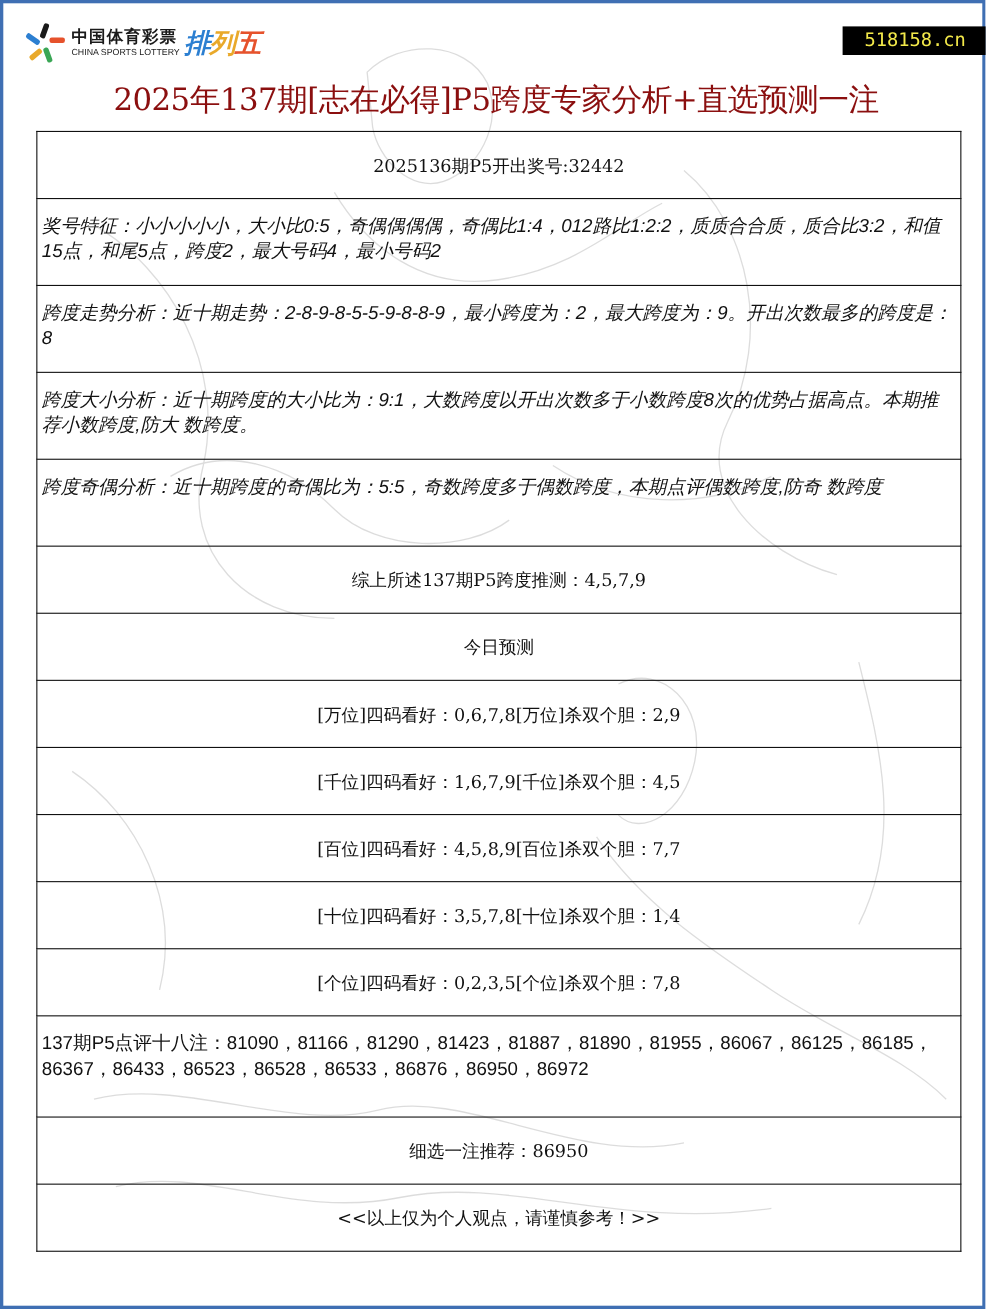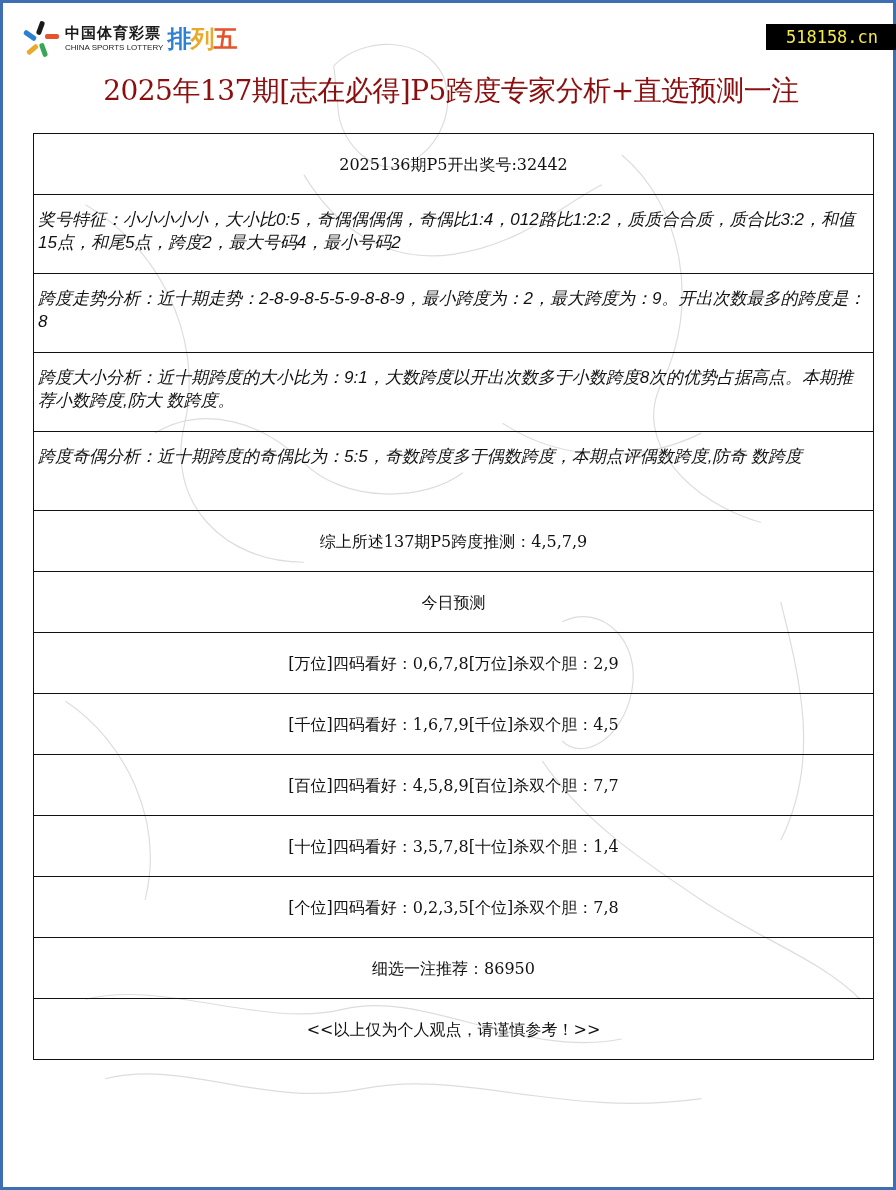--- a/index.html
+++ b/index.html
@@ -67,20 +67,21 @@
     .logo-en {
       font-family: "Liberation Sans", sans-serif;
       font-size: 8px;
       font-weight: normal;
       color: #1a1a1a;
       margin-top: 3px;
     }
     .logo-p5 {
       font-family: "DejaVu Sans", sans-serif;
       font-weight: bold;
+      font-style: italic;
       font-size: 24px;
       margin-left: 4px;
       letter-spacing: -1px;
       text-align: right;
     }
     .logo-p5 .c1 { color: #2c7fd1; }
     .logo-p5 .c2 { color: #e9a92a; }
     .logo-p5 .c3 { color: #e6522c; }
 
     .site-badge {
@@ -101,21 +102,21 @@
       text-align: center;
       color: #8b0f0f;
       font-family: "DejaVu Serif", "Liberation Serif", serif;
       font-size: 28px;
       line-height: 44px;
       white-space: nowrap;
       letter-spacing: -0.5px;
     }
     .content-table {
       position: absolute;
-      left: 30px; top: 130px;
+      left: 30px; top: 116px;
       width: 841px;
       border-collapse: collapse;
       table-layout: fixed;
       border-radius: 28px;
     }
     .content-table td {
       border: 1.5px solid #111111;
       padding: 0 4px;
       font-size: 16px;
       color: #111111;
@@ -211,20 +212,23 @@
     </tr>
     <tr class="row-61">
       <td class="center">[百位]四码看好：4,5,8,9[百位]杀双个胆：7,7</td>
     </tr>
     <tr class="row-61">
       <td class="center">[十位]四码看好：3,5,7,8[十位]杀双个胆：1,4</td>
     </tr>
     <tr class="row-61">
       <td class="center">[个位]四码看好：0,2,3,5[个位]杀双个胆：7,8</td>
     </tr>
+    <tr class="row-92">
+      <td class="left">137期P5点评十八注：81090，81166，81290，81423，81887，81890，81955，86067，86125，86185，86367，86433，86523，86528，86533，86876，86950，86972</td>
+    </tr>
     <tr class="row-61">
       <td class="center">细选一注推荐：86950</td>
     </tr>
     <tr class="row-61">
       <td class="center">&lt;&lt;以上仅为个人观点，请谨慎参考！&gt;&gt;</td>
     </tr>
   </tbody>
     </table>
 </div>
 

